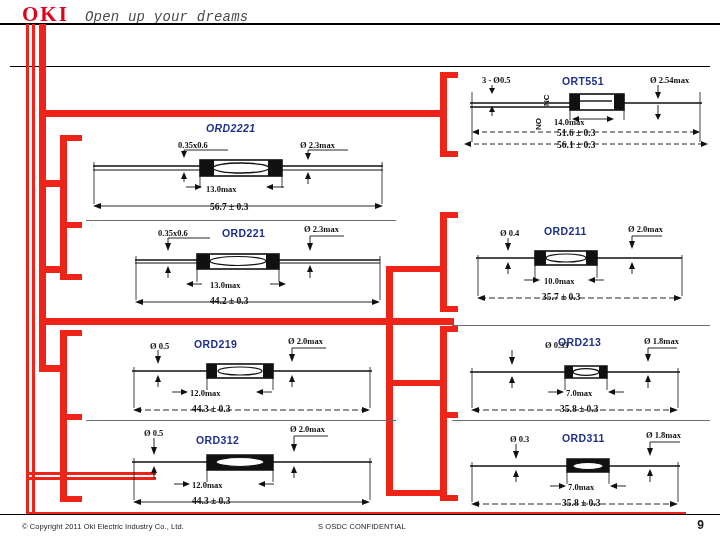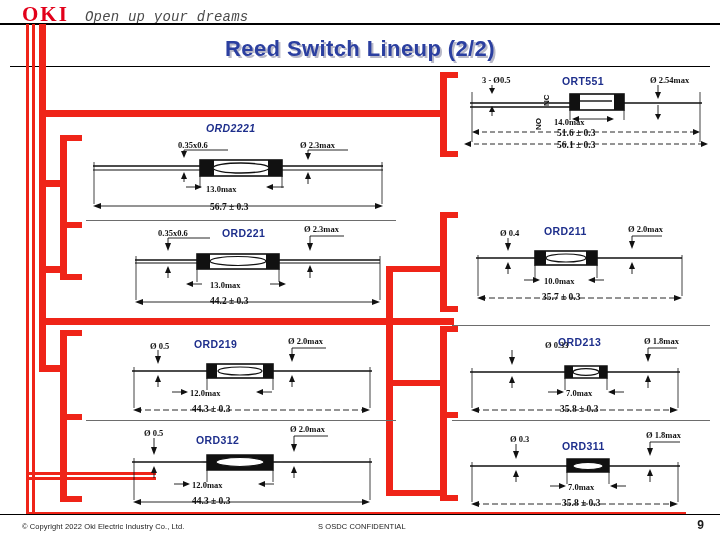--- a/index.html
+++ b/index.html
@@ -106,21 +106,20 @@
 </style>
 </head>
 <body>
 
 <div id="slide">
 
   <div class="oki-logo">OKI</div>
   <div class="oki-tagline">Open up your dreams</div>
   <div class="header-rule"></div>
 
-  <div class="slide-title">Reed Switch Lineup (2/2)</div>
   <div class="title-rule"></div>
 
   <div class="rb" style="left:26px;  top:24px; width:3px;  height:491px;"></div>
   <div class="rb" style="left:32px;  top:24px; width:3px;  height:491px;"></div>
   <div class="rb" style="left:26px;  top:512px; width:660px; height:3px;"></div>
   <div class="rb" style="left:26px;  top:472px; width:130px; height:3px;"></div>
   <div class="rb" style="left:26px;  top:477px; width:130px; height:3px;"></div>
 
   <div class="rb" style="left:39px; top:24px; width:7px; height:345px;"></div>
 
@@ -457,21 +456,21 @@
       <line x1="130" y1="60" x2="144" y2="60" stroke="#111" stroke-width=".9"></line>
       <polygon points="128,60 135,57 135,63" fill="#111"></polygon>
 
       <line x1="6" y1="78" x2="237" y2="78" stroke="#111" stroke-width=".9"></line>
       <polygon points="3,78 11,75 11,81" fill="#111"></polygon>
       <polygon points="240,78 232,75 232,81" fill="#111"></polygon>
     </svg>
   </div>
 
   <div class="part" style="left:462px; top:426px; width:248px; height:88px;">
-    <div class="part-name" style="left:100px; top:14px;">ORD311</div>
+    <div class="part-name" style="left:100px; top:6px;">ORD311</div>
     <div class="dim" style="left:48px; top:8px;">Ø 0.3</div>
     <div class="dim" style="left:184px; top:4px;">Ø 1.8max</div>
     <div class="dim" style="left:106px; top:56px;">7.0max</div>
     <div class="dim big" style="left:100px; top:72px;">35.8 ± 0.3</div>
 
     <svg class="draw" width="248" height="88">
       <line x1="8" y1="40" x2="106" y2="40" stroke="#111" stroke-width="1.5"></line>
       <line x1="146" y1="40" x2="218" y2="40" stroke="#111" stroke-width="1.5"></line>
       <rect x="105" y="33" width="42" height="13" fill="#111" stroke="#111" stroke-width="1.5"></rect>
       <ellipse cx="126" cy="40" rx="15" ry="3.6" fill="#fff" stroke="#111" stroke-width="1.1"></ellipse>
@@ -498,17 +497,17 @@
 
       <line x1="12" y1="78" x2="213" y2="78" stroke="#111" stroke-width=".9" stroke-dasharray="6,3"></line>
       <polygon points="9,78 17,75 17,81" fill="#111"></polygon>
       <polygon points="216,78 208,75 208,81" fill="#111"></polygon>
     </svg>
   </div>
   <div class="sep" style="left:452px; top:420px; width:258px;"></div>
   <div class="sep" style="left:452px; top:325px; width:258px;"></div>
 
   <div class="footer-rule"></div>
-  <div class="footer-copy">© Copyright 2022 Oki Electric Industry Co., Ltd.</div>
+  <div class="footer-copy">© Copyright 2011 Oki Electric Industry Co., Ltd.</div>
   <div class="footer-conf">S OSDC CONFIDENTIAL</div>
   <div class="footer-page">9</div>
 
 </div>
 
 </body></html>

